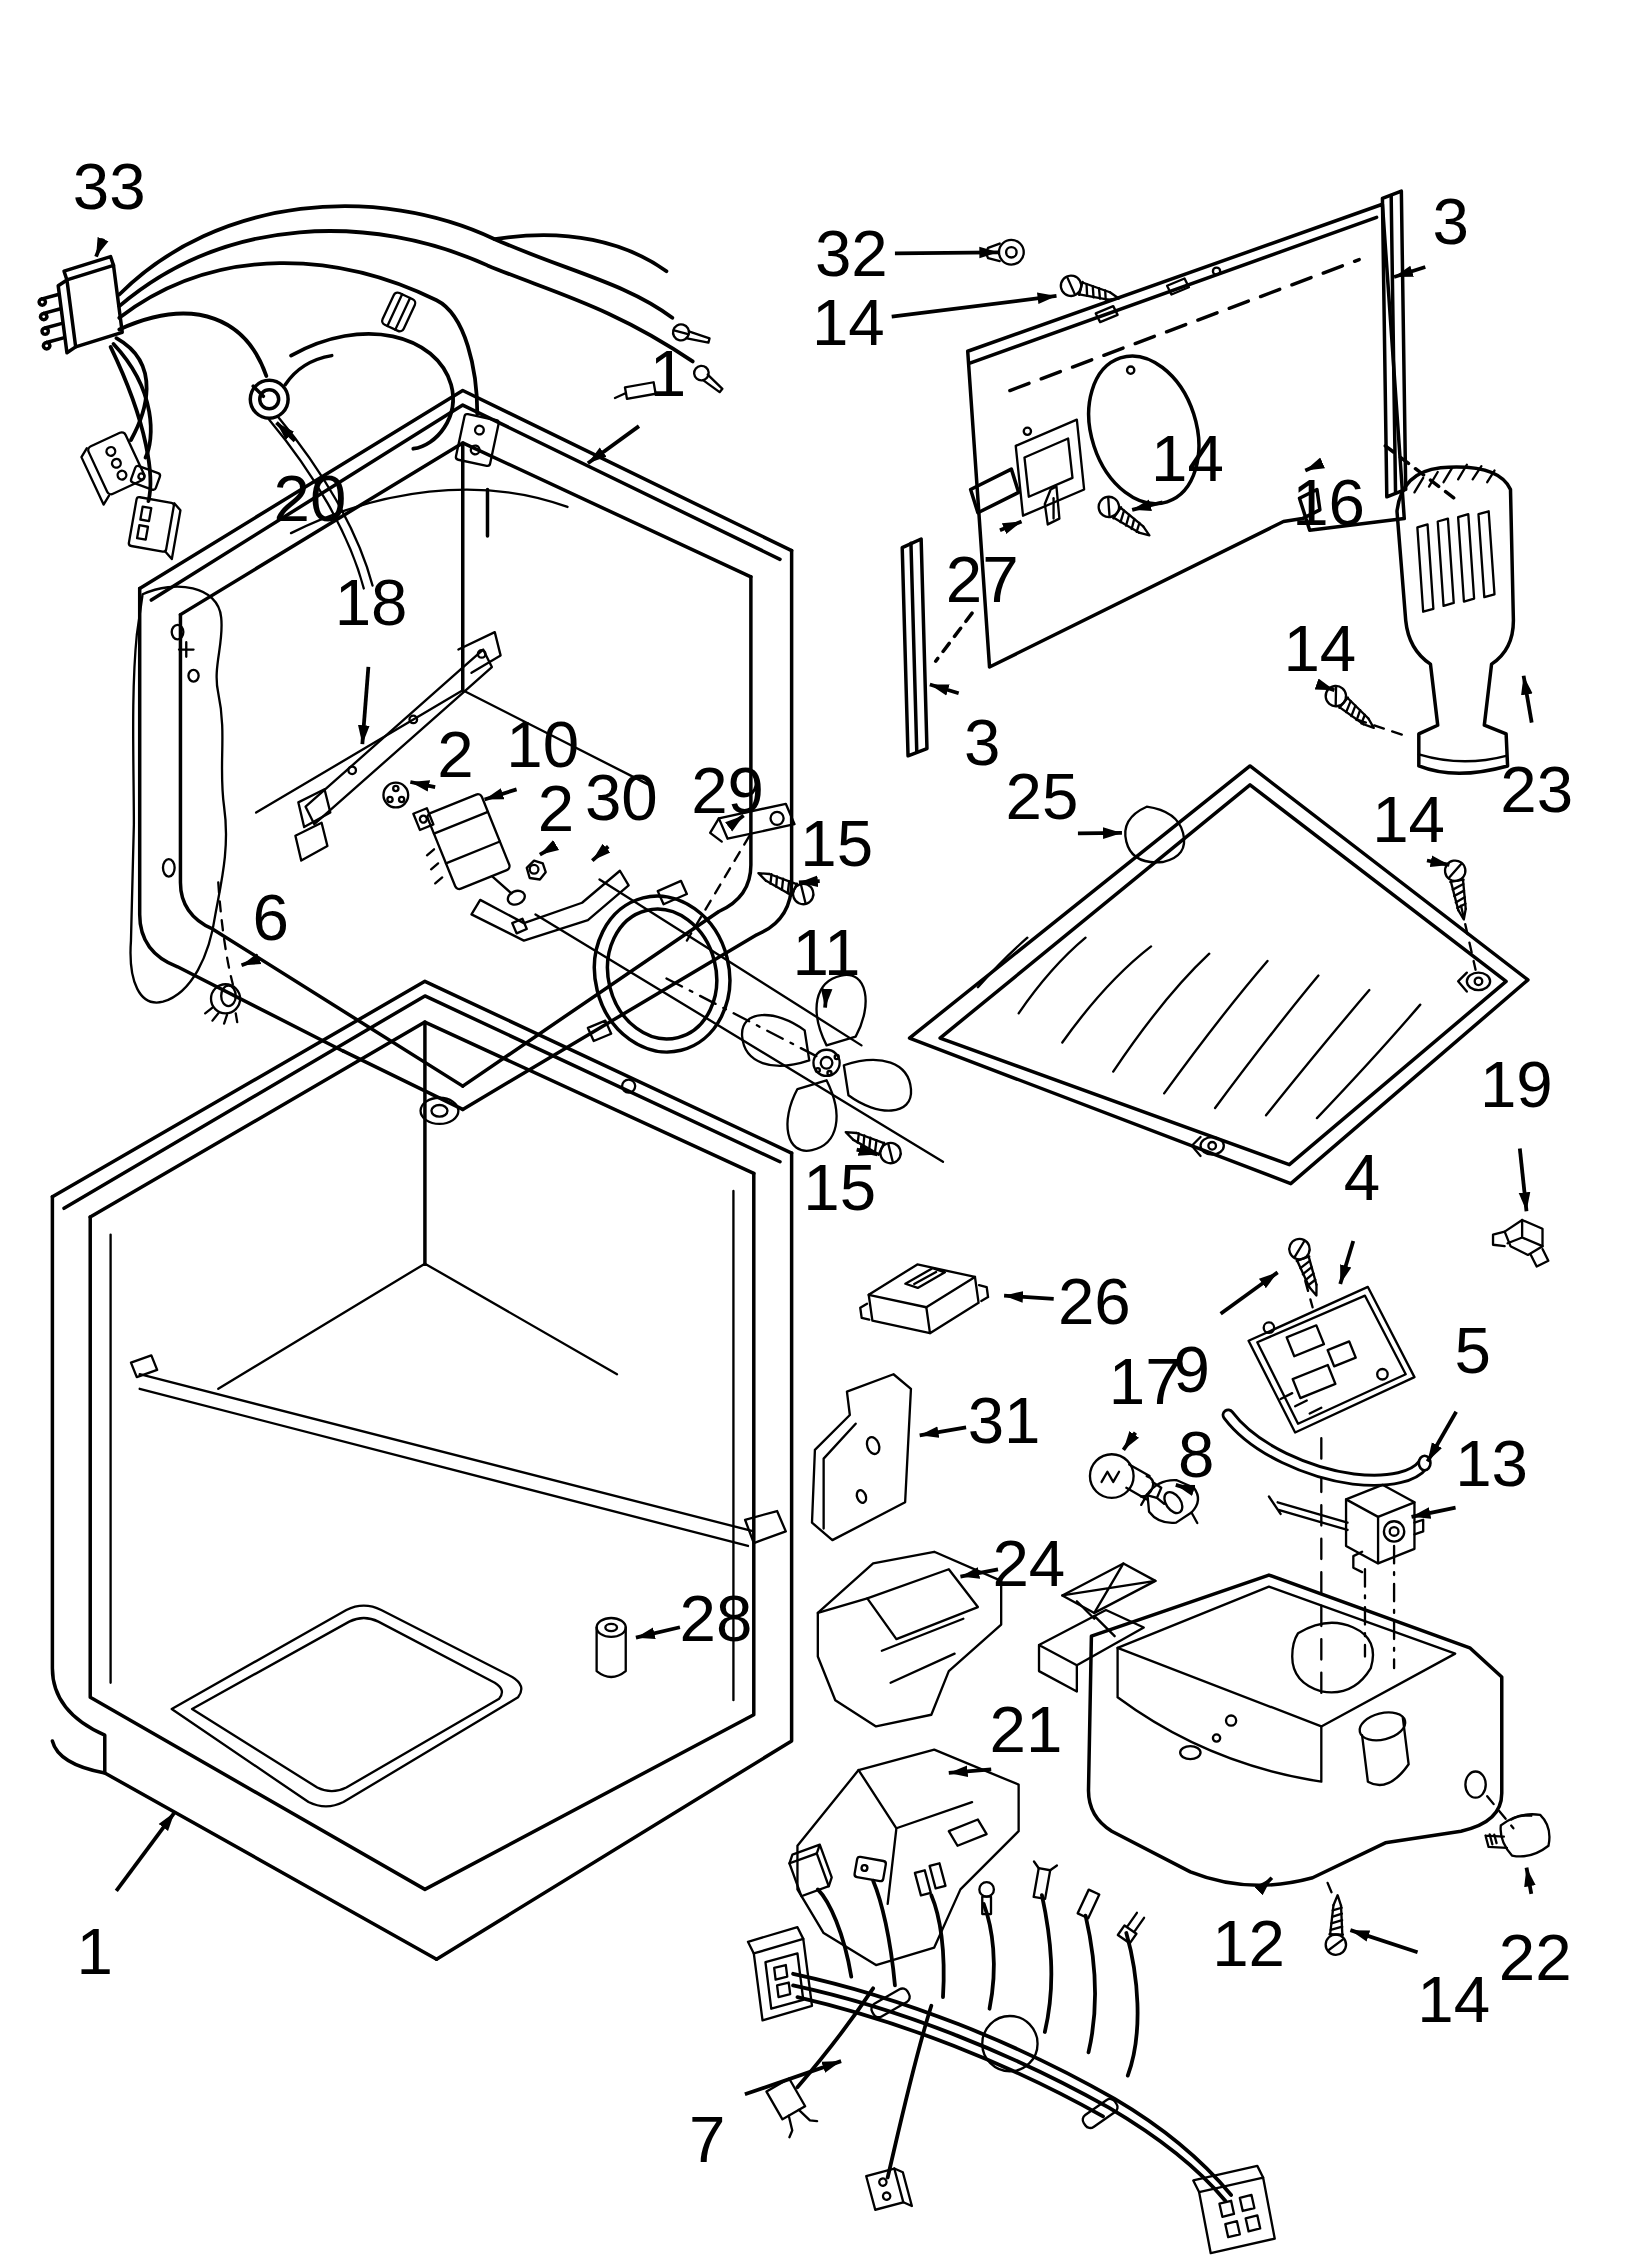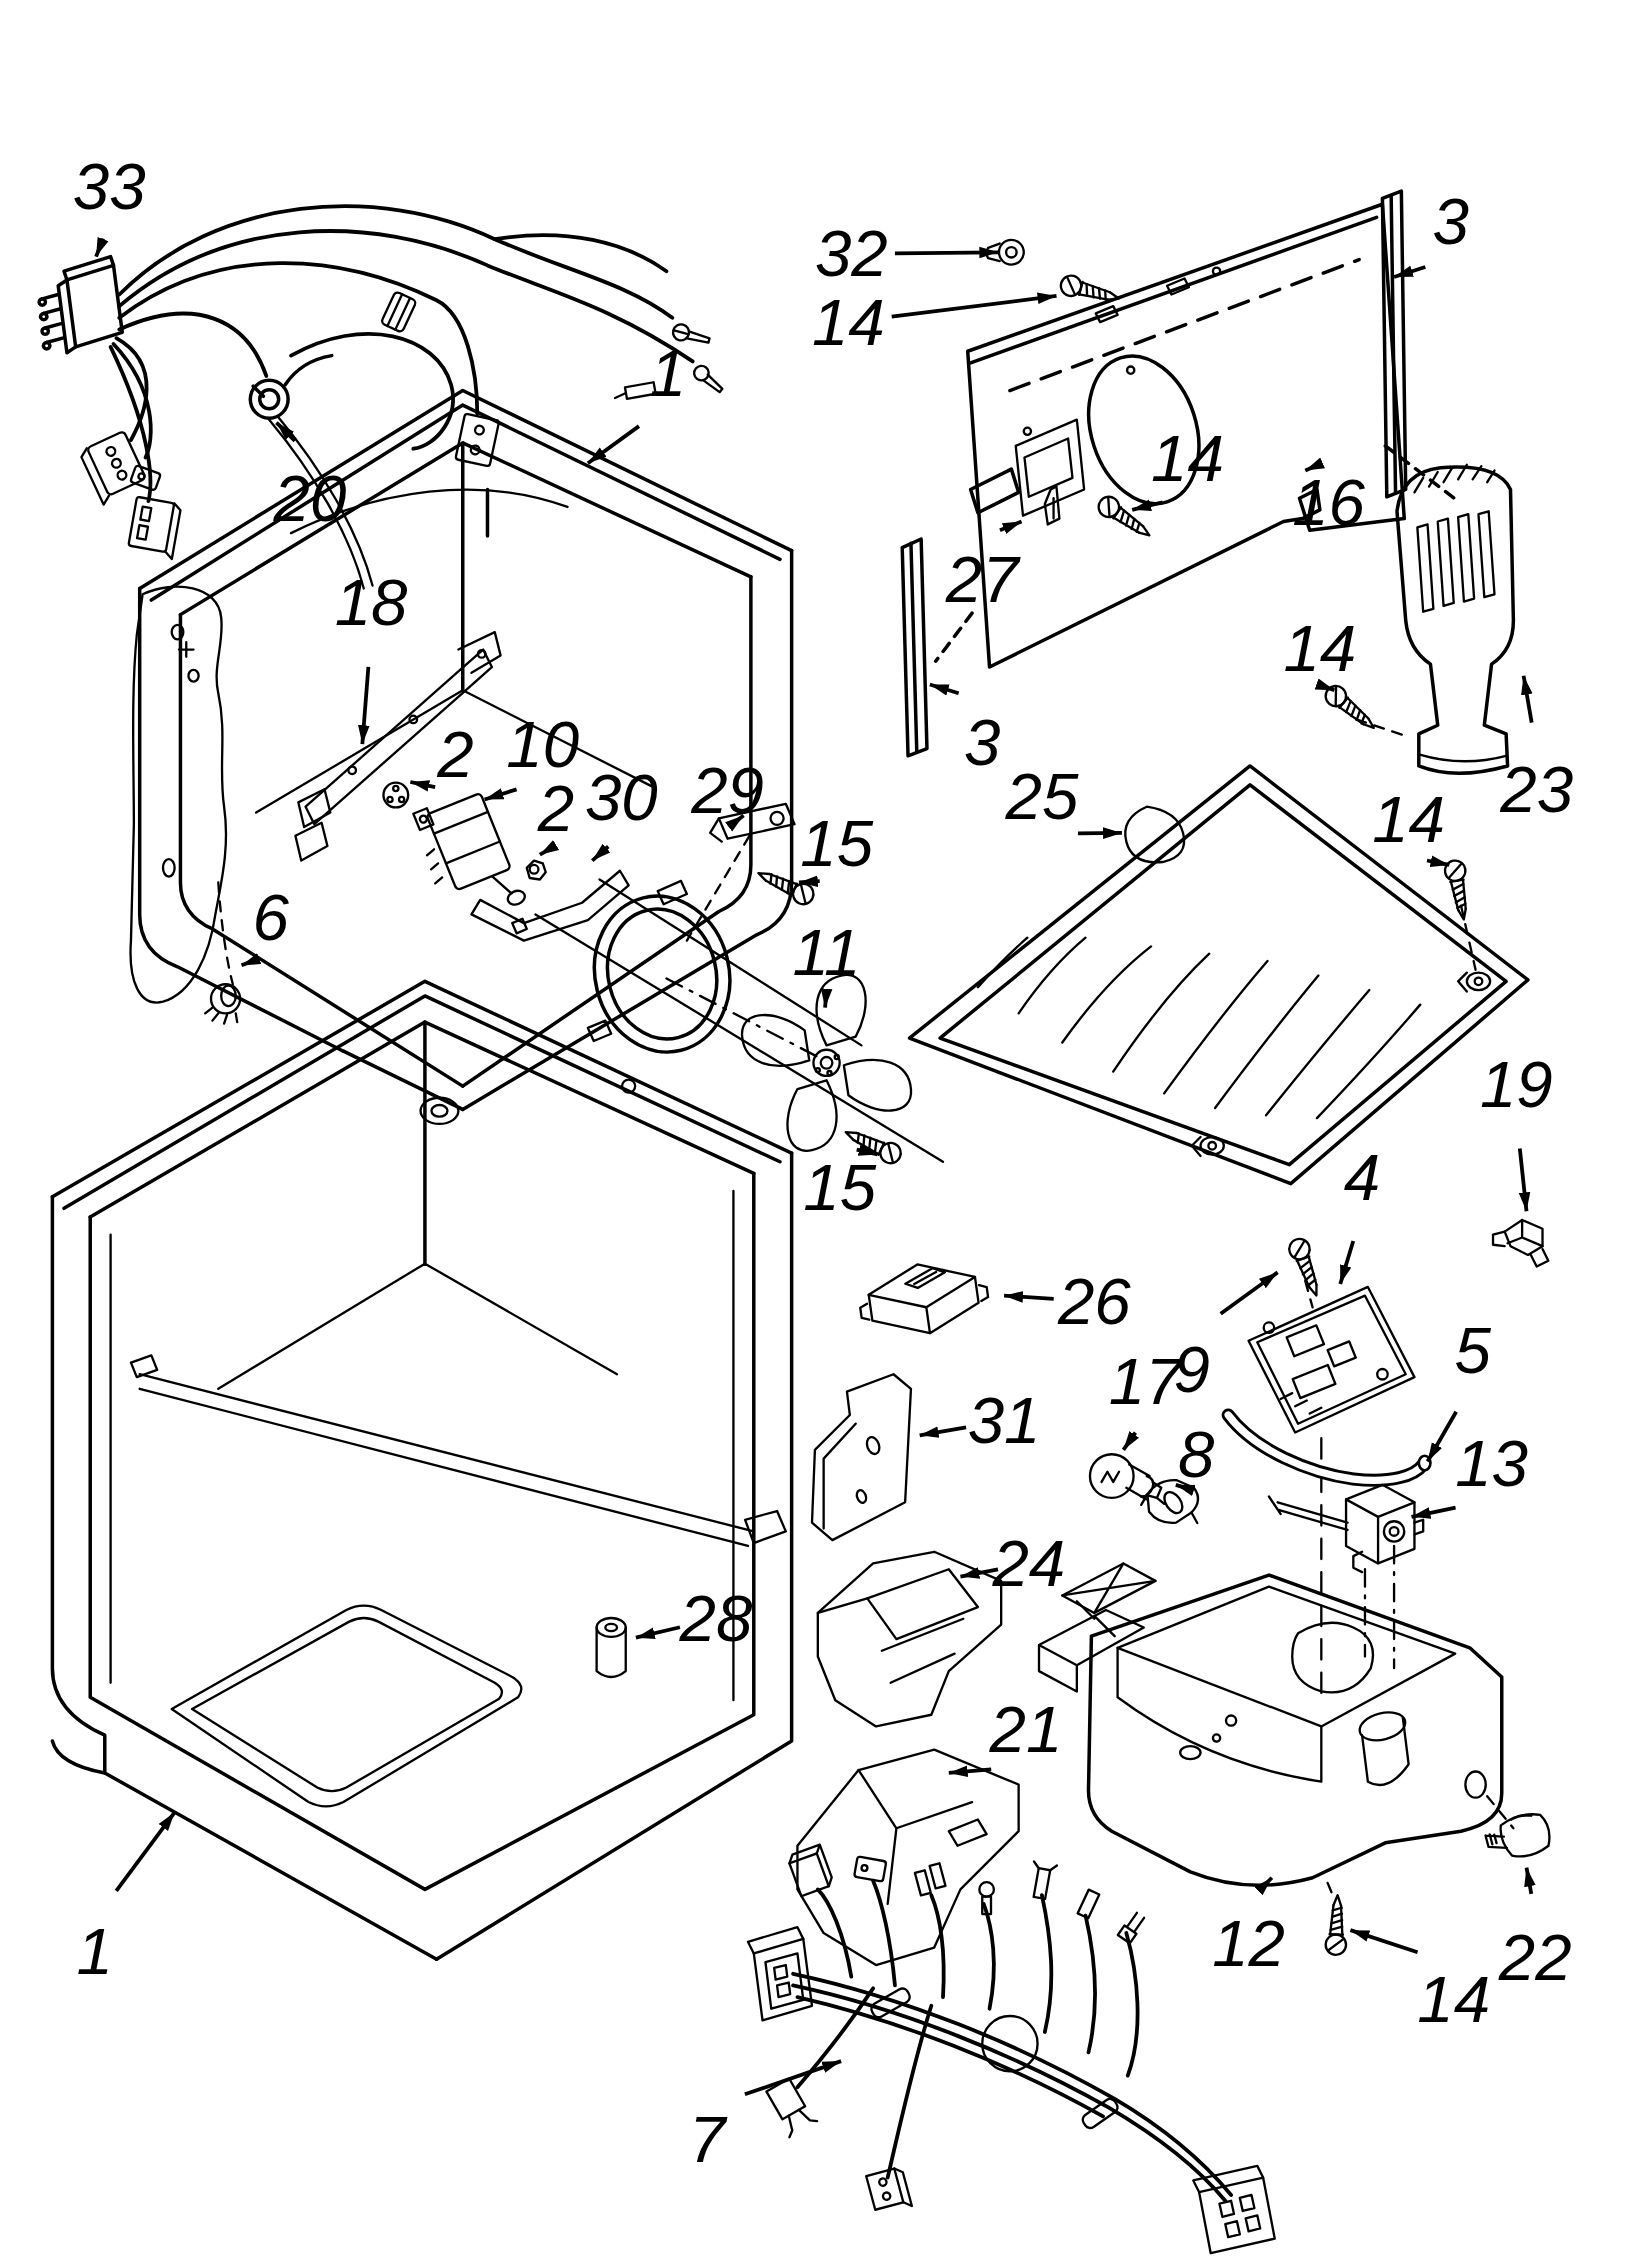--- a/index.html
+++ b/index.html
@@ -1,16 +1,16 @@
 <!DOCTYPE html>
 <html style="font-size:7.8px"><head>
 <meta charset="utf-8">
 <style>
   html,body{margin:0;padding:0;background:#ffffff;}
-  .page{width:1624px;height:2261px;background:#ffffff;position:relative;overflow:hidden;font-style:italic;}
+  .page{width:1624px;height:2261px;background:#ffffff;position:relative;overflow:hidden;}
   svg{display:block;width:100%;height:100%;}
   .s      {stroke:#000;fill:none;stroke-width:2.4;stroke-linecap:round;stroke-linejoin:round;}
   .s-thin {stroke:#000;fill:none;stroke-width:1.6;stroke-linecap:round;stroke-linejoin:round;}
   .s-wire {stroke:#000;fill:none;stroke-width:2.6;stroke-linecap:round;stroke-linejoin:round;}
   .s-tube {stroke:#000;fill:none;stroke-width:9;stroke-linecap:round;}
   .s-tubei{stroke:#fff;fill:none;stroke-width:5;stroke-linecap:round;}
   .dash   {stroke-dasharray:14 9;}
   .dash2  {stroke-dasharray:7 6;}
   .dashdot{stroke-dasharray:12 6 2 6;}
   .co-label{font-family:"Liberation Sans","DejaVu Sans",sans-serif;font-size:45px;fill:#000;}

